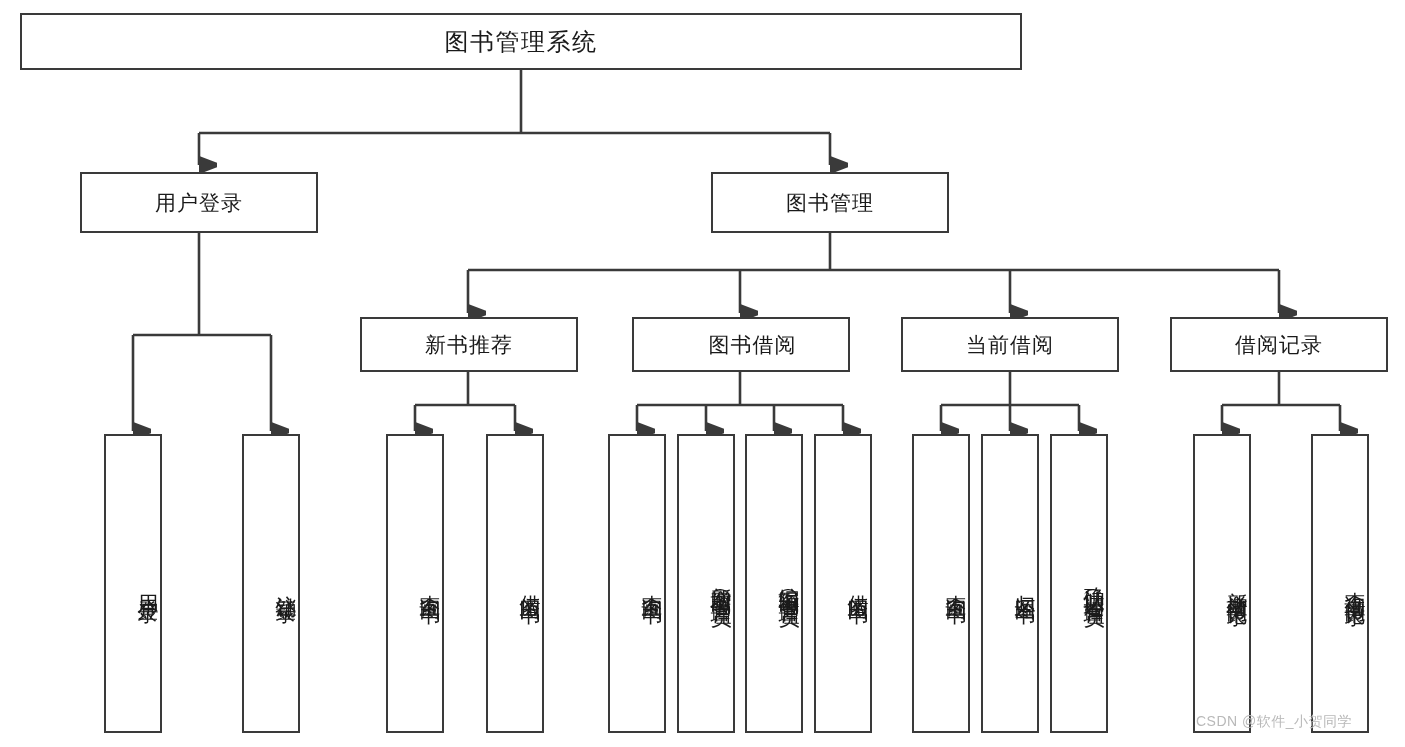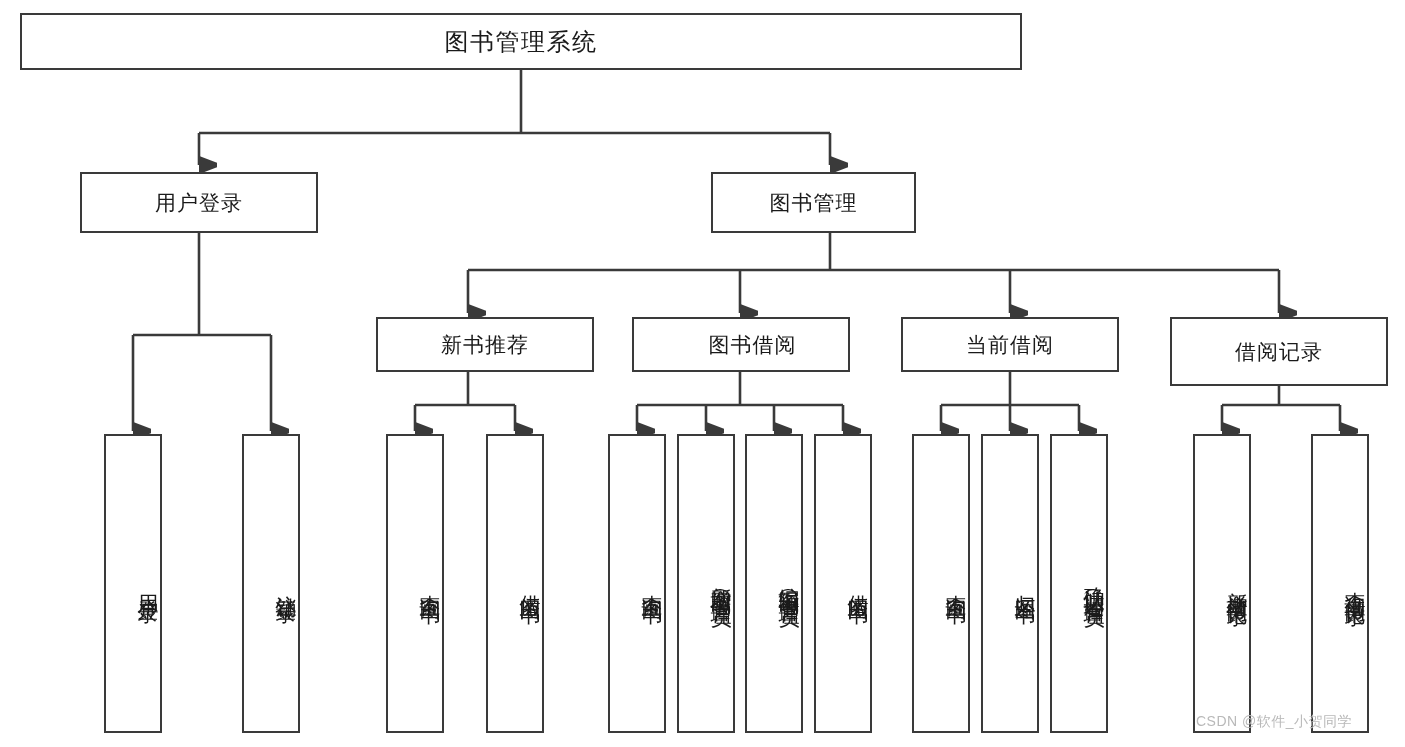--- a/index.html
+++ b/index.html
@@ -124,37 +124,37 @@
   </svg>
 
   <div class="node root" style="left:20px; top:13px; width:1002px; height:57px;">
     <span>图书管理系统</span>
   </div>
 
   <div class="node horiz" style="left:80px; top:172px; width:238px; height:61px;">
     <span>用户登录</span>
   </div>
 
-  <div class="node horiz" style="left:711px; top:172px; width:205px; height:61px;">
+  <div class="node horiz" style="left:711px; top:172px; width:238px; height:61px;">
     <span>图书管理</span>
   </div>
 
-  <div class="node horiz" style="left:376px; top:317px; width:218px; height:55px;">
+  <div class="node horiz" style="left:360px; top:317px; width:218px; height:55px;">
     <span>新书推荐</span>
   </div>
 
   <div class="node horiz" style="left:632px; top:317px; width:218px; height:55px;padding-left:23px;">
     <span>图书借阅</span>
   </div>
 
   <div class="node horiz" style="left:901px; top:317px; width:218px; height:55px;align-items:center;">
     <span>当前借阅</span>
   </div>
 
-  <div class="node horiz" style="left:1170px; top:317px; width:218px; height:69px;">
+  <div class="node horiz" style="left:1170px; top:317px; width:218px; height:55px;">
     <span>借阅记录</span>
   </div>
 
   <div class="node vert" style="left:104px; top:434px; width:58px; height:299px;">
     <span>用户登录</span>
   </div>
 
   <div class="node vert" style="left:242px; top:434px; width:58px; height:299px;">
     <span>注销登录</span>
   </div>

